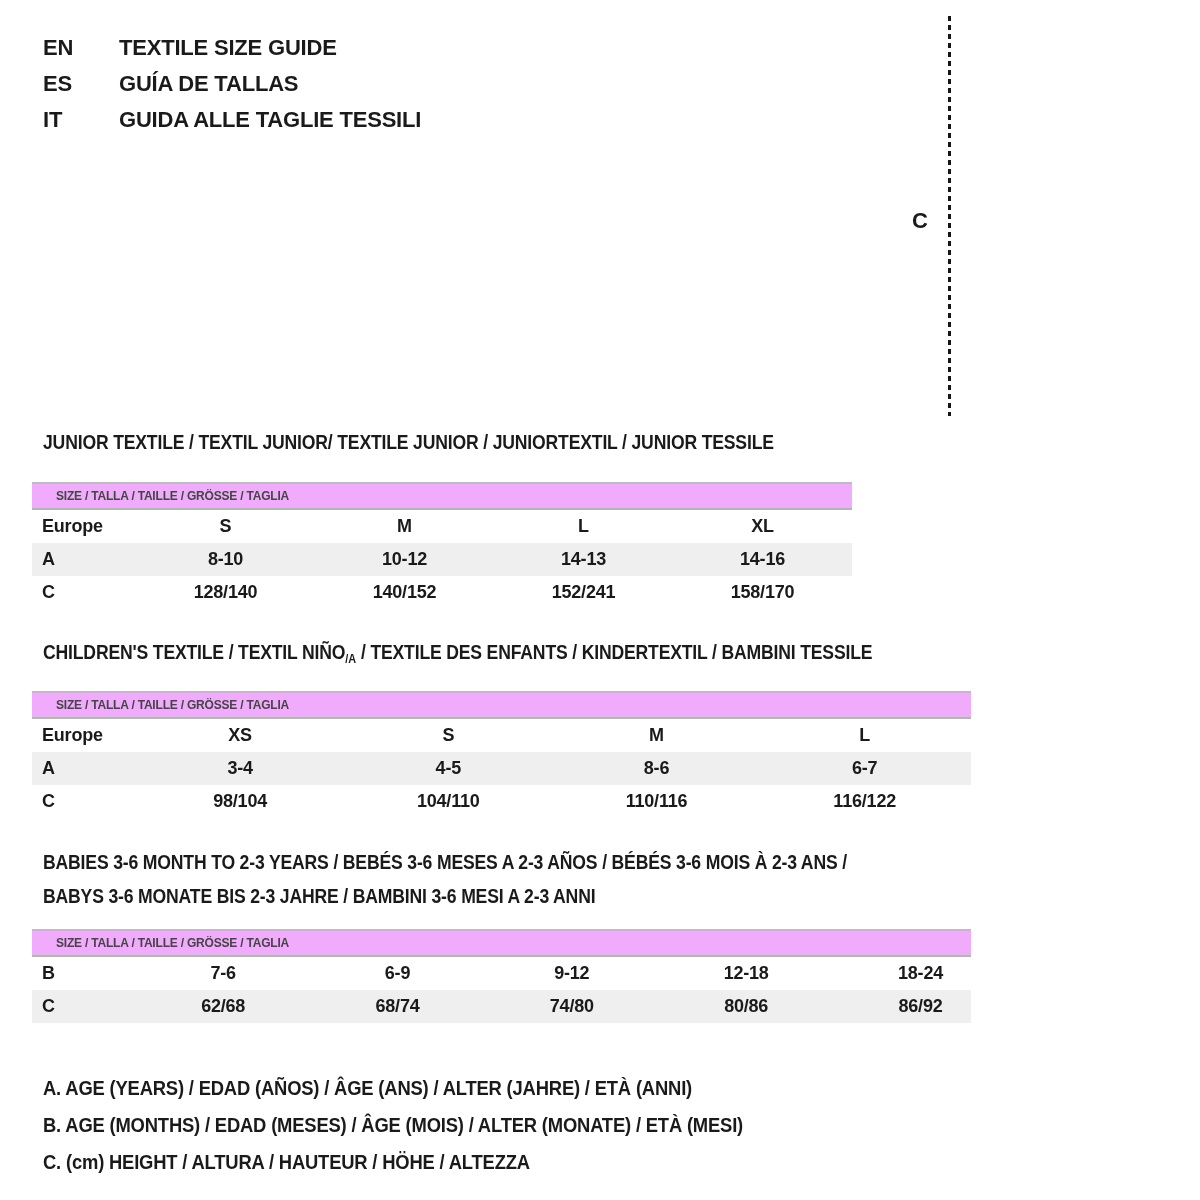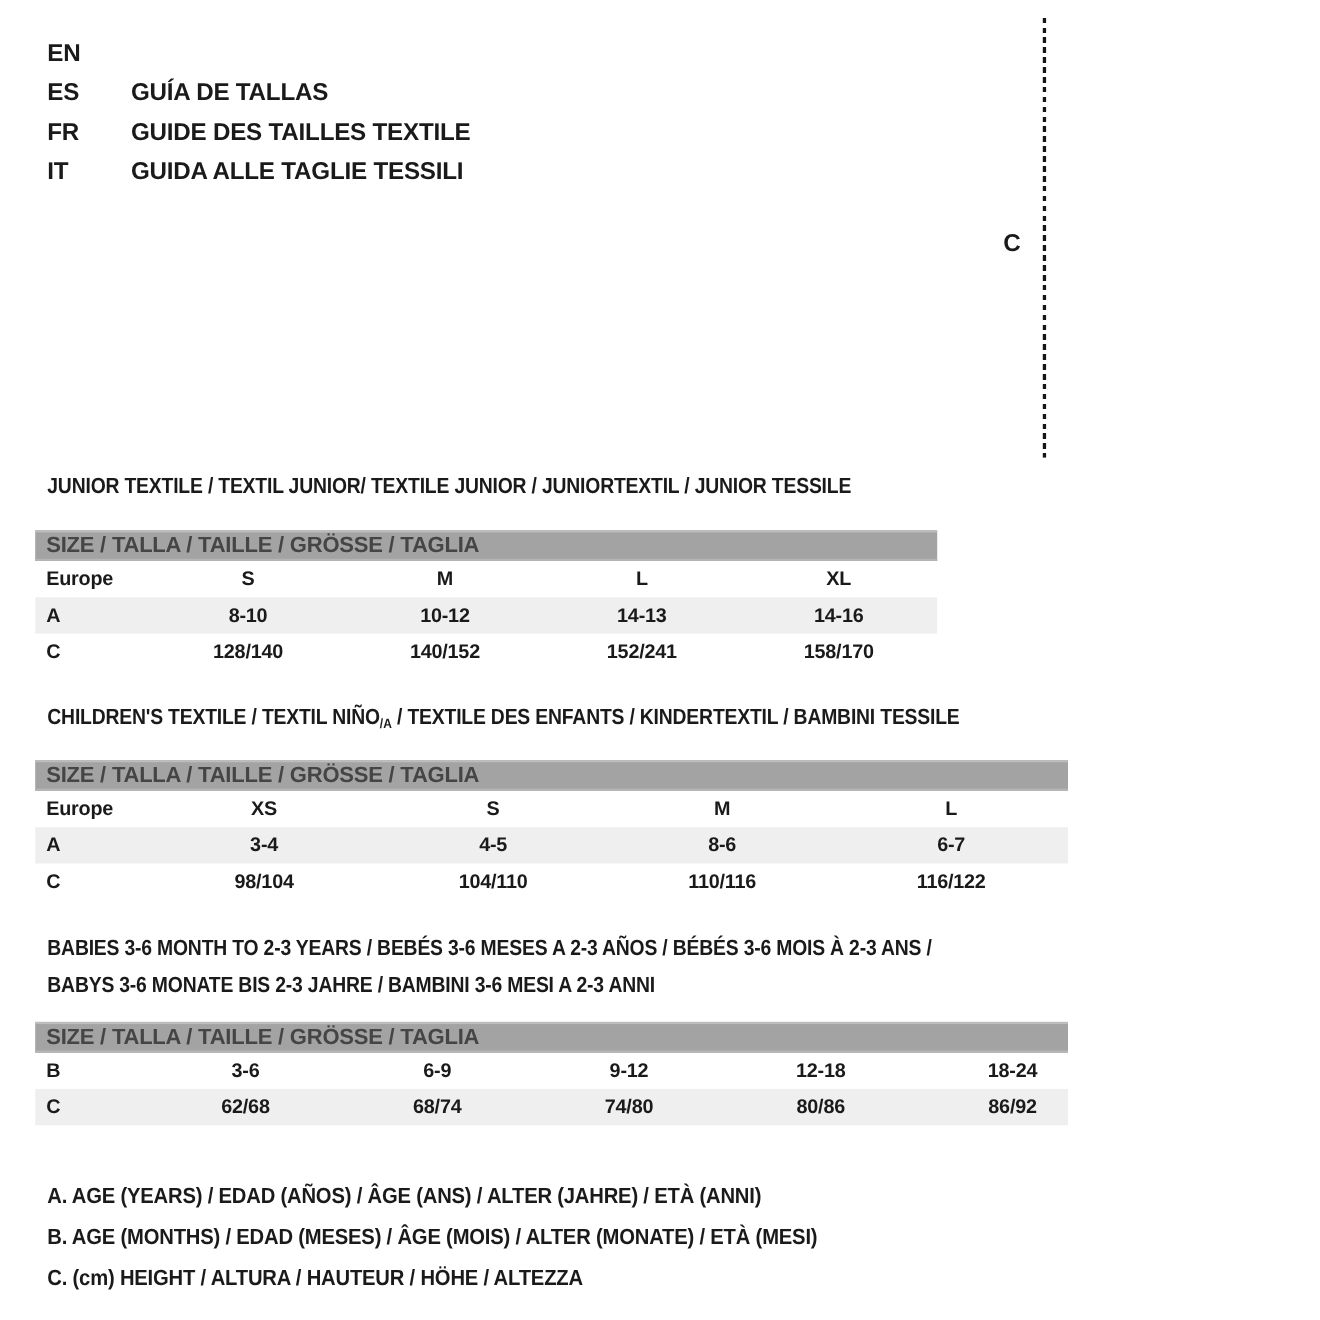--- a/index.html
+++ b/index.html
@@ -25,49 +25,46 @@
   .t-junior { left:43px; top:431px; }
   .t-children { left:43px; top:641px; }
   .t-babies { left:43px; top:845px; line-height:34px; }
   .sub { font-size:0.62em; vertical-align:-4px; letter-spacing:0; }
   
   .size-table { position:absolute; }
   .table1 { left:32px; top:482px; width:820px; }
   .table2 { left:32px; top:691px; width:1145px; }
   .table3 { left:32px; top:929px; width:1150px; }
   .size-bar {
-    height:28px; background:#a3a3a3; color:#454545; display:flex; align-items:center;
-    padding-left:10px; font-size:20px; border-top:2px solid #bdbdbd; border-bottom:2px solid #b5b5b5;
+    height:28px; background:#f0abfc; color:#454545; display:flex; align-items:center;
+    padding-left:24px; font-size:12px; border-top:2px solid #bdbdbd; border-bottom:2px solid #b5b5b5;
   }
   .row { display:grid; height:33px; align-items:center; font-size:18px; }
   .cols4 { grid-template-columns:104px repeat(4,1fr); }
   .cols5 { grid-template-columns:104px repeat(5,1fr); }
   .cols6 { grid-template-columns:104px repeat(6,1fr); }
   .row .label { padding-left:10px; text-align:left; }
   .row .cell { text-align:center; }
   .shaded { background:#efefef; }
   
   .legend { position:absolute; left:43px; top:1070px; font-size:20px; line-height:37px; transform:scaleX(0.92); transform-origin:0 0; white-space:nowrap; }
 </style>
 </head>
 <body>
 
 <div id="page">
 
   <div class="langs">
     <div class="lang-row">
       <span class="lang-code">EN</span>
+      <span class="lang-label">TEXTILE SIZE GUIDE</span>
     </div>
     <div class="lang-row">
       <span class="lang-code">ES</span>
       <span class="lang-label">GUÍA DE TALLAS</span>
-    </div>
-    <div class="lang-row">
-      <span class="lang-code">FR</span>
-      <span class="lang-label">GUIDE DES TAILLES TEXTILE</span>
     </div>
     <div class="lang-row">
       <span class="lang-code">IT</span>
       <span class="lang-label">GUIDA ALLE TAGLIE TESSILI</span>
     </div>
   </div>
 
   <div class="dash-line"></div>
   <div class="fig-c">C</div>
   <svg class="toddler" viewBox="0 0 172 408" fill="#0d0d0d" xmlns="http://www.w3.org/2000/svg">
@@ -142,21 +139,21 @@
   </div>
 
   <div class="sec-title t-babies">
     <div>BABIES 3-6 MONTH TO 2-3 YEARS / BEBÉS 3-6 MESES A 2-3 AÑOS / BÉBÉS 3-6 MOIS À 2-3 ANS /</div>
     <div>BABYS 3-6 MONATE BIS 2-3 JAHRE / BAMBINI 3-6 MESI A 2-3 ANNI</div>
   </div>
   <div class="size-table table3">
     <div class="size-bar">SIZE / TALLA / TAILLE / GRÖSSE / TAGLIA</div>
     <div class="row cols6">
       <div class="label">B</div>
-      <div class="cell">3-6</div>
+      <div class="cell">7-6</div>
       <div class="cell">6-9</div>
       <div class="cell">9-12</div>
       <div class="cell">12-18</div>
       <div class="cell">18-24</div>
       <div class="cell">24-36</div>
     </div>
     <div class="row cols6 shaded">
       <div class="label">C</div>
       <div class="cell">62/68</div>
       <div class="cell">68/74</div>

